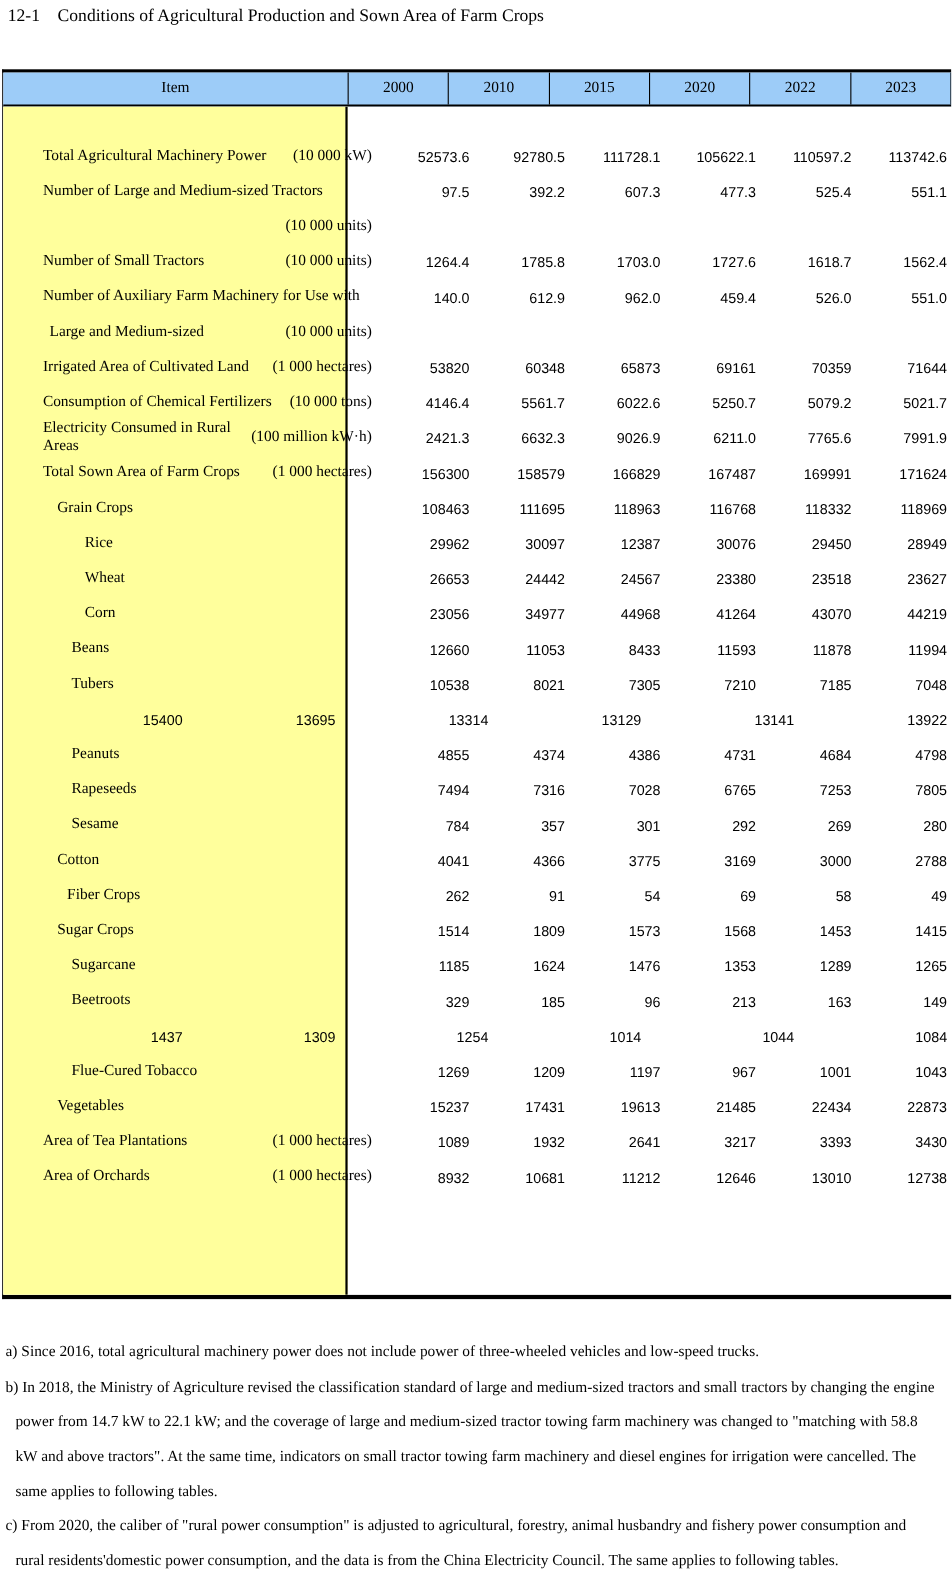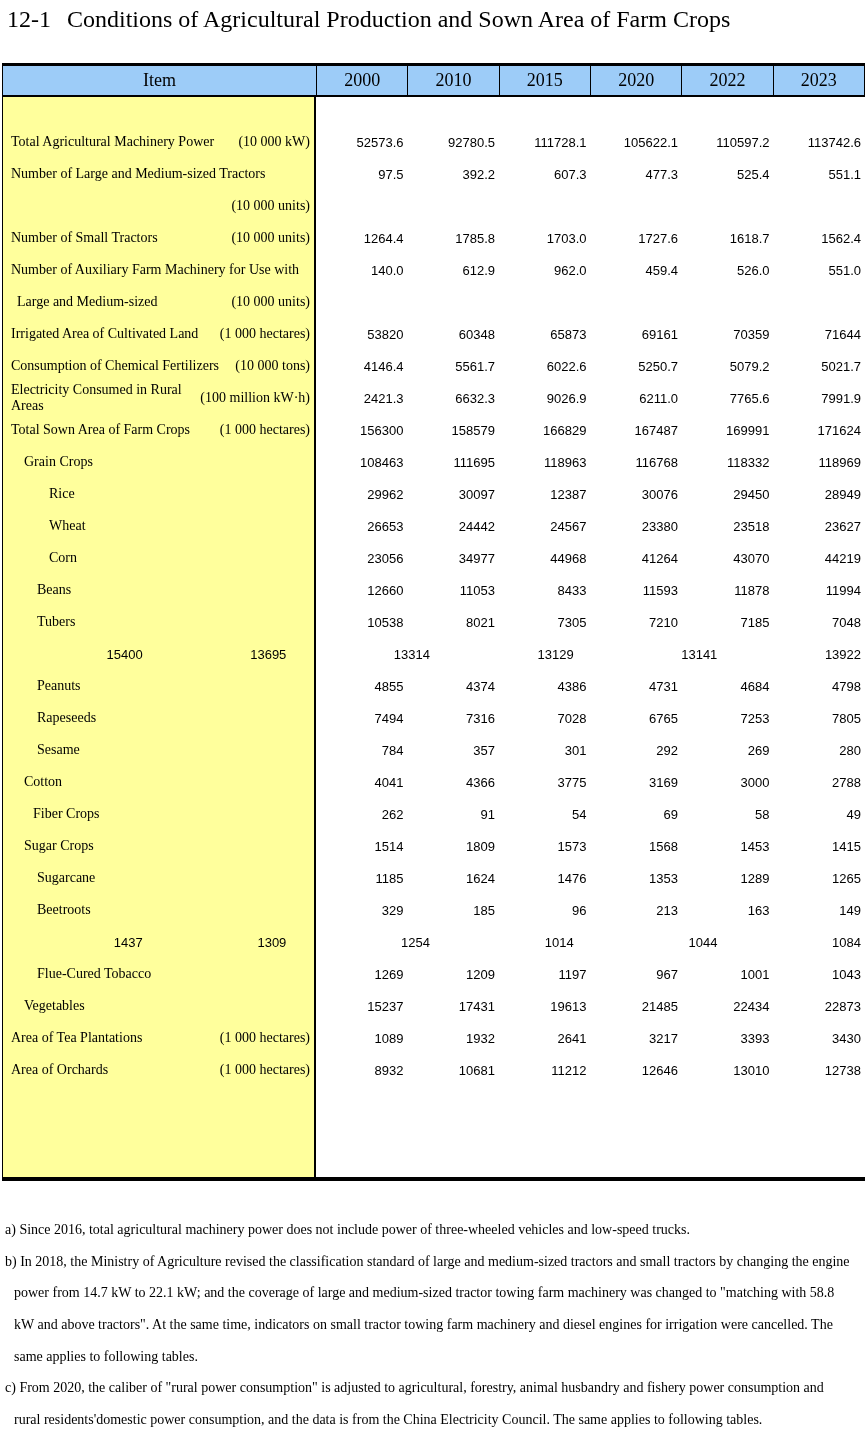--- a/index.html
+++ b/index.html
@@ -1,42 +1,42 @@
 <!DOCTYPE html>
 <html style="--hdr-bg: #9DCCF8; --item-bg: #FFFF9C;"><head>
 <meta charset="utf-8">
 <style>
   html,body{margin:0;padding:0;background:#ffffff;}
   #page{position:relative;width:865px;height:1438px;background:#fff;overflow:hidden;
         font-family:"Liberation Serif",serif;color:#000;}
 
   
-  #title{position:absolute;left:7px;top:6px;font-size:24px;white-space:nowrap;}
+  #title{position:absolute;left:7px;top:6px;font-size:16px;white-space:nowrap;}
   #title .tno{margin-right:16px;}
 
   
   #tablewrap{position:absolute;left:2px;top:63px;width:863px;height:1118px;
              box-sizing:border-box;border-top:3px solid #000;border-bottom:4px solid #000;
              border-left:1px solid #000;}
 
   
   #thead{display:flex;height:31px;box-sizing:border-box;border-bottom:2px solid #000;
          background:var(--hdr-bg,#9DCCF8);}
   #thead .hcell{flex:1;display:flex;align-items:center;justify-content:center;
-                font-size:18px;border-left:1px solid #000;box-sizing:border-box;
+                font-size:14px;border-left:1px solid #000;box-sizing:border-box;
                 border-right:0;}
   #thead .hcell.item{flex:none;width:313px;border-left:none;}
   #thead .hcell:last-child{border-right:1px solid #000;}
 
   
   #tbody{position:relative;height:calc(100% - 31px);background:#fff;}
   #itemcol{position:absolute;left:0;top:0;bottom:0;width:313px;box-sizing:border-box;
            background:var(--item-bg,#FFFF9C);border-right:2px solid #000;}
   #rows{position:absolute;left:0;top:29px;right:0;}
-  .trow{display:flex;height:32px;align-items:center;}
+  .trow{display:flex;height:32px;align-items:center;margin-left:28px;}
   .cell-item{flex:none;width:313px;box-sizing:border-box;display:flex;align-items:center;
              font-size:14px;padding-right:6px;}
   .cell-item .unit{margin-left:auto;white-space:nowrap;}
   .vcell{flex:1;text-align:right;padding-right:4px;box-sizing:border-box;
          font-family:"Liberation Sans",sans-serif;font-size:13px;white-space:nowrap;}
 
   
   #notes{position:absolute;left:5px;top:1214px;width:856px;}
   .note{height:31.7px;display:flex;align-items:center;font-size:14px;white-space:nowrap;}
   .note.ind{padding-left:9px;}

